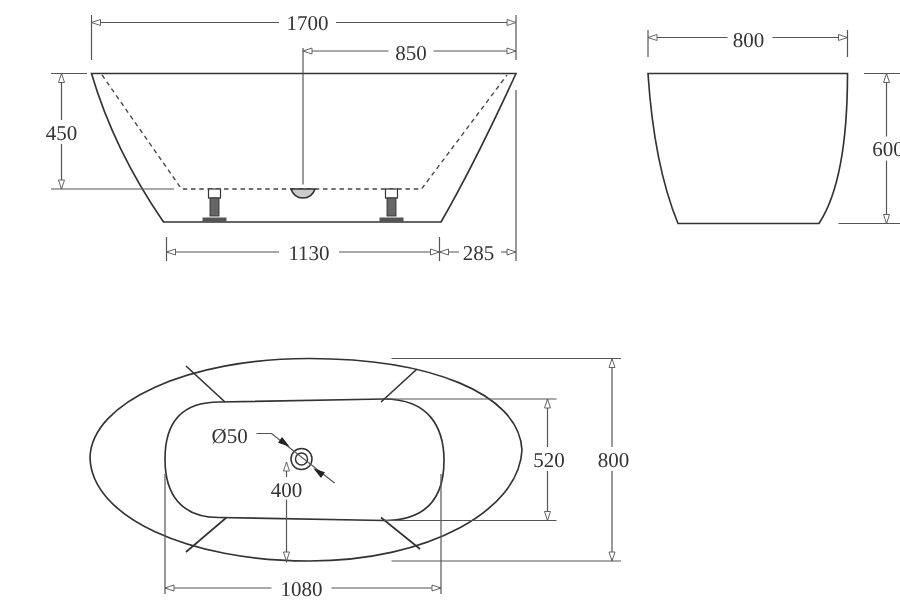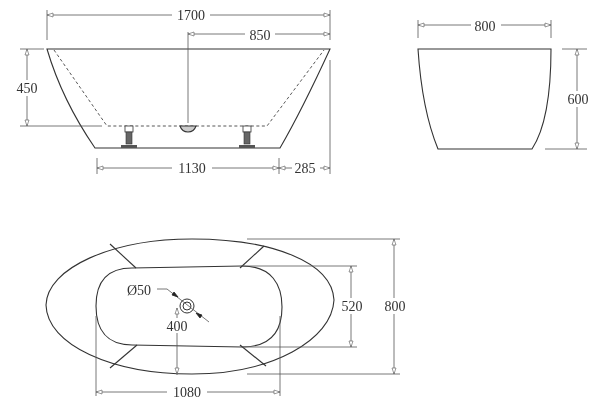--- a/index.html
+++ b/index.html
@@ -1,17 +1,17 @@
 <!DOCTYPE html>
 <html><head>
 <meta charset="utf-8">
 <style>
   html, body { margin:0; padding:0; background:#ffffff; }
   body { width:600px; height:408px; overflow:hidden; font-family:"Liberation Serif","DejaVu Serif",serif; }
-  #canvas { position:absolute; left:2px; top:0; width:501px; height:408px; }
+  #canvas { position:absolute; left:16px; top:0; width:501px; height:408px; }
   svg { display:block; }
   .outline { fill:none; stroke:#333; stroke-width:1.1; }
   .dash { fill:none; stroke:#444; stroke-width:0.9; stroke-dasharray:3 2.5; }
   .dim { fill:none; stroke:#555; stroke-width:0.8; }
   .lbl { font-family:"Liberation Serif","DejaVu Serif",serif; font-size:14px; fill:#333; }
   .bg { fill:#fff; }
 </style>
 </head>
 <body>
 

